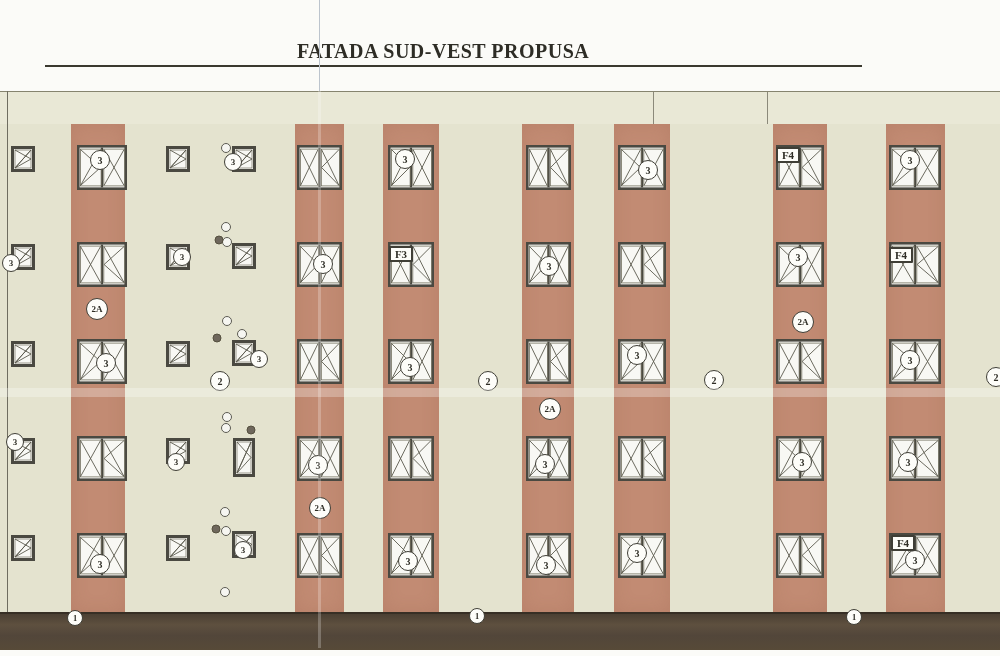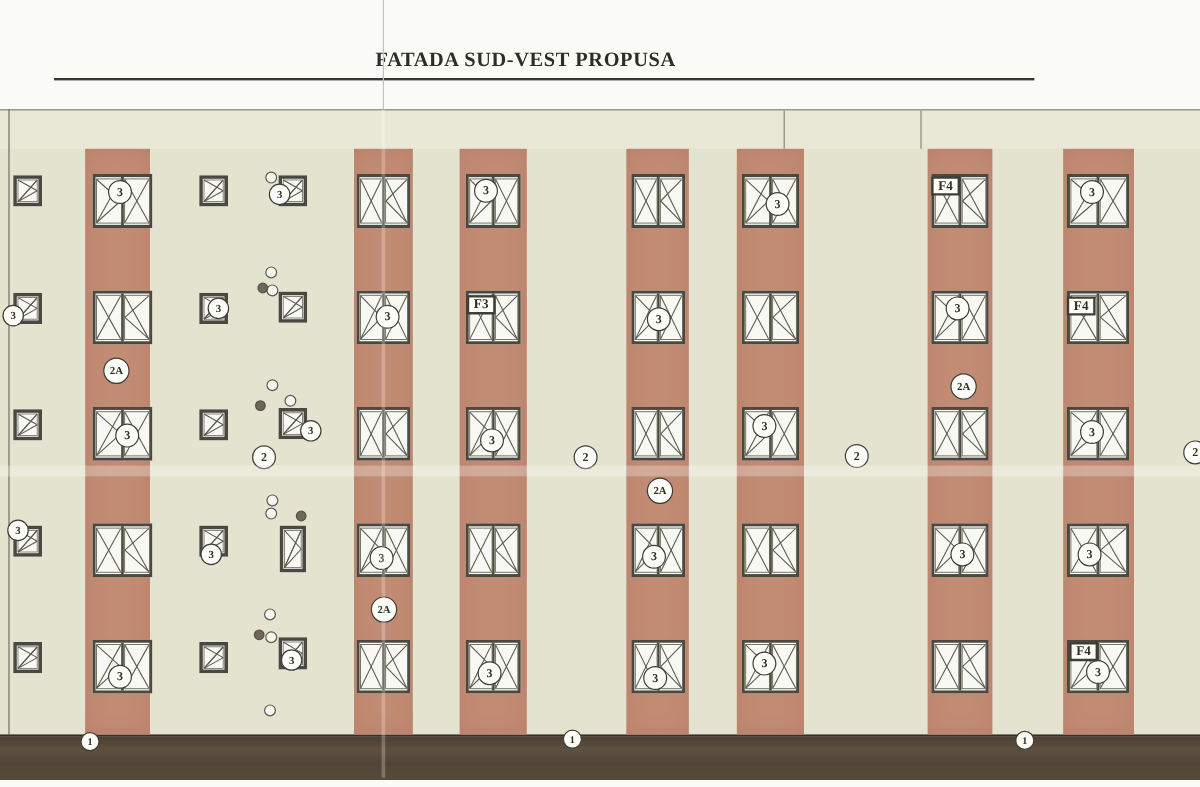--- a/index.html
+++ b/index.html
@@ -3,21 +3,21 @@
 <meta charset="utf-8">
 <style>
   html,body{margin:0;padding:0;background:#ffffff;}
   #stage{
     position:relative;width:1000px;height:656px;overflow:hidden;
     background:#fbfbf8;
     font-family:"Liberation Serif", serif;
   }
   #title{
     position:absolute;left:297px;top:40px;width:205px;text-align:center;
-    font-size:17px;font-weight:600;letter-spacing:.5px;color:#2e2d26;white-space:nowrap;margin-left:16px;
+    font-size:20px;font-weight:600;letter-spacing:.5px;color:#2e2d26;white-space:nowrap;
   }
   #title-underline{position:absolute;height:2px;background:#3a392f;}
   #fold-line{position:absolute;width:1px;background:#bcc4cd;}
   .joint{position:absolute;width:1px;background:#8b897a;}
   .stripe{position:absolute;background:#c28b73;box-shadow:inset 0 0 18px rgba(140,85,60,.18);}
   .win{position:absolute;line-height:0;}
   .ann{
     position:absolute;transform:translate(-50%,-50%);
     background:#fdfdf9;border:1.5px solid #3f3e36;color:#2f2e26;
     display:flex;align-items:center;justify-content:center;

